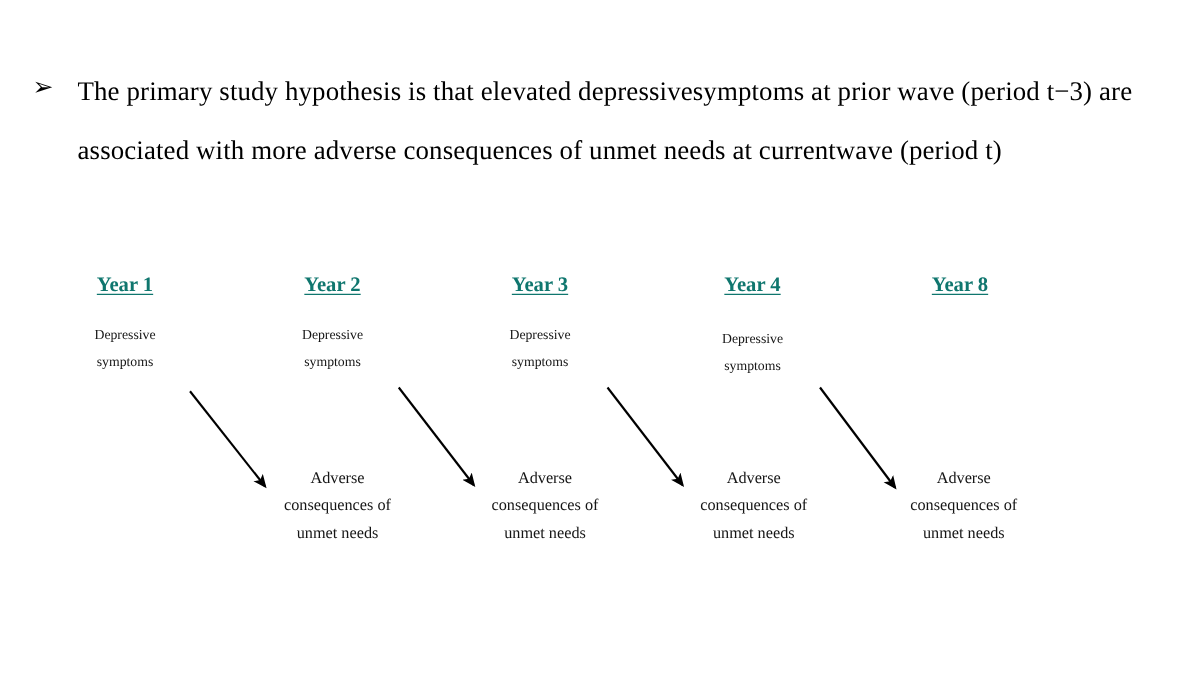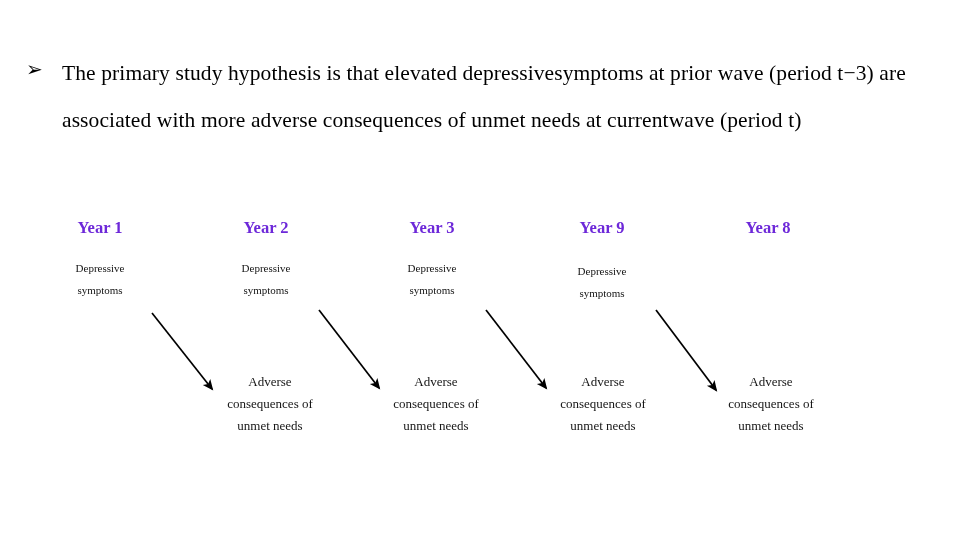--- a/index.html
+++ b/index.html
@@ -77,22 +77,23 @@
   }
   .year-label {
     position: absolute;
     top: 13px;
     left: 0;
     width: 170px;
     text-align: center;
     font-weight: bold;
     font-size: 16.5px;
     line-height: 20px;
+    text-decoration: underline;
     text-underline-offset: 2px;
-    color: #6d28d9;
+    color: #0f766e;
   }
   .ds-box {
     position: absolute;
     top: 52px;
     left: 0;
     width: 170px;
     text-align: center;
     font-size: 11px;
     line-height: 22px;
     color: #151515;
@@ -165,21 +166,21 @@
         <span class="ln">symptoms</span>
       </div>
       <div class="ac-box" style="left:4px;">
         <span class="ln">Adverse</span>
         <span class="ln">consequences of</span>
         <span class="ln">unmet needs</span>
       </div>
     </div>
 
     <div class="col" style="left:517px;">
-      <div class="year-label">Year 9</div>
+      <div class="year-label">Year 4</div>
       <div class="ds-box" style="top:55px;">
         <span class="ln">Depressive</span>
         <span class="ln">symptoms</span>
       </div>
       <div class="ac-box" style="left:1px;">
         <span class="ln">Adverse</span>
         <span class="ln">consequences of</span>
         <span class="ln">unmet needs</span>
       </div>
     </div>

